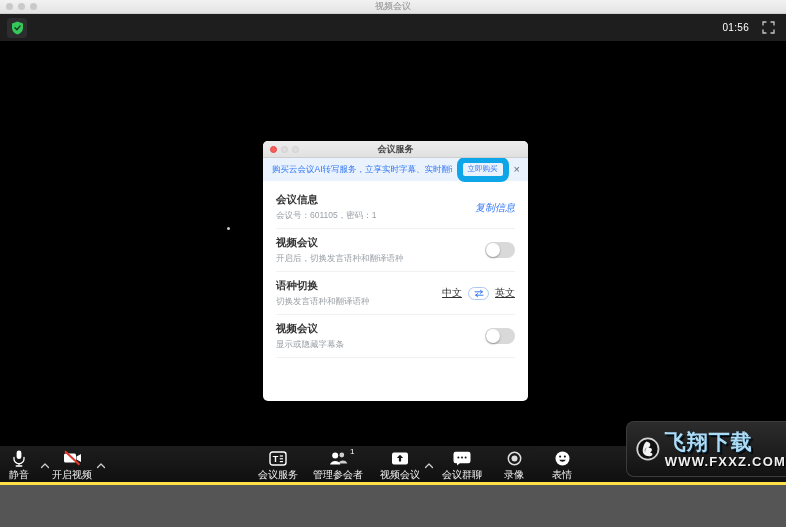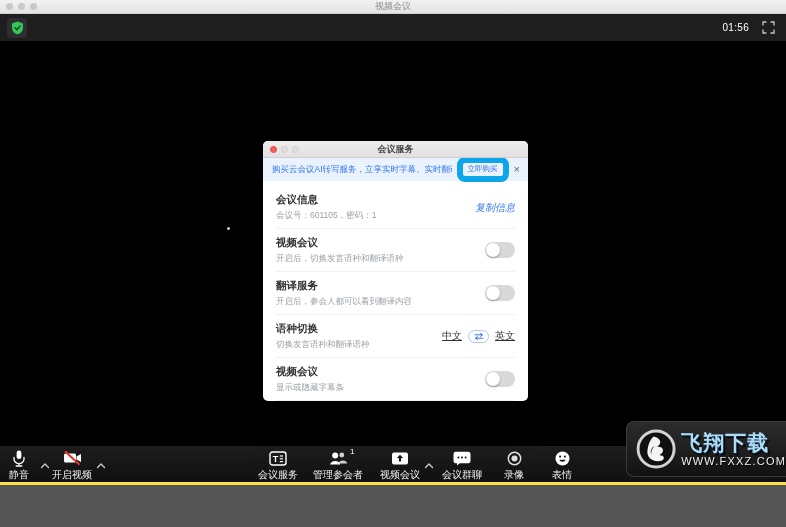--- a/index.html
+++ b/index.html
@@ -72,21 +72,21 @@
   .badge-count { position:absolute; top:-3px; right:-7px; font-size:8px; color:#fff; }
   .tchevron { position:absolute; top:9px; transform:translateX(-50%); cursor:pointer; }
 
   
   .watermark { position:absolute; right:0; bottom:8px; width:160px; height:56px;
     background:linear-gradient(#2c2c2c,#121212); border:1px solid #3c3c3c; border-right:none;
     border-radius:8px 0 0 8px; display:flex; align-items:center; padding-left:9px; gap:5px; z-index:20; }
   .wm-text { display:flex; flex-direction:column; line-height:1; }
   .wm-title { font-size:21px; font-weight:bold; color:#aedcf7; letter-spacing:1px;
     text-shadow:1px 1px 0 #0a2c40, 2px 2px 1px #000; }
-  .wm-url { font-size:11px; font-weight:normal; color:#f0f0f0; letter-spacing:1.2px; margin-top:3px;
+  .wm-url { font-size:13px; font-weight:bold; color:#f0f0f0; letter-spacing:1.2px; margin-top:3px;
     text-shadow:1px 1px 0 #000; }
 </style>
 </head>
 <body>
 
 <div class="screen">
 
   <div class="mac-titlebar">
     <div class="lights">
       <span class="light"></span>
@@ -145,27 +145,20 @@
       </div>
 
       <div class="drow r-two">
         <div>
           <div class="row-title">视频会议</div>
           <div class="row-sub">开启后，切换发言语种和翻译语种</div>
         </div>
         <span class="toggle"></span>
       </div>
 
-      <div class="drow r-two">
-        <div>
-          <div class="row-title">翻译服务</div>
-          <div class="row-sub">开启后，参会人都可以看到翻译内容</div>
-        </div>
-        <span class="toggle"></span>
-      </div>
 
       <div class="drow r-two">
         <div>
           <div class="row-title">语种切换</div>
           <div class="row-sub">切换发言语种和翻译语种</div>
         </div>
         <div class="lang-ctl">
           <span class="lang-label">中文</span>
           <span class="swap-pill">
             <svg width="12" height="9" viewBox="0 0 12 9" fill="none" stroke="#3478f6" stroke-width="1" stroke-linecap="round" stroke-linejoin="round">

